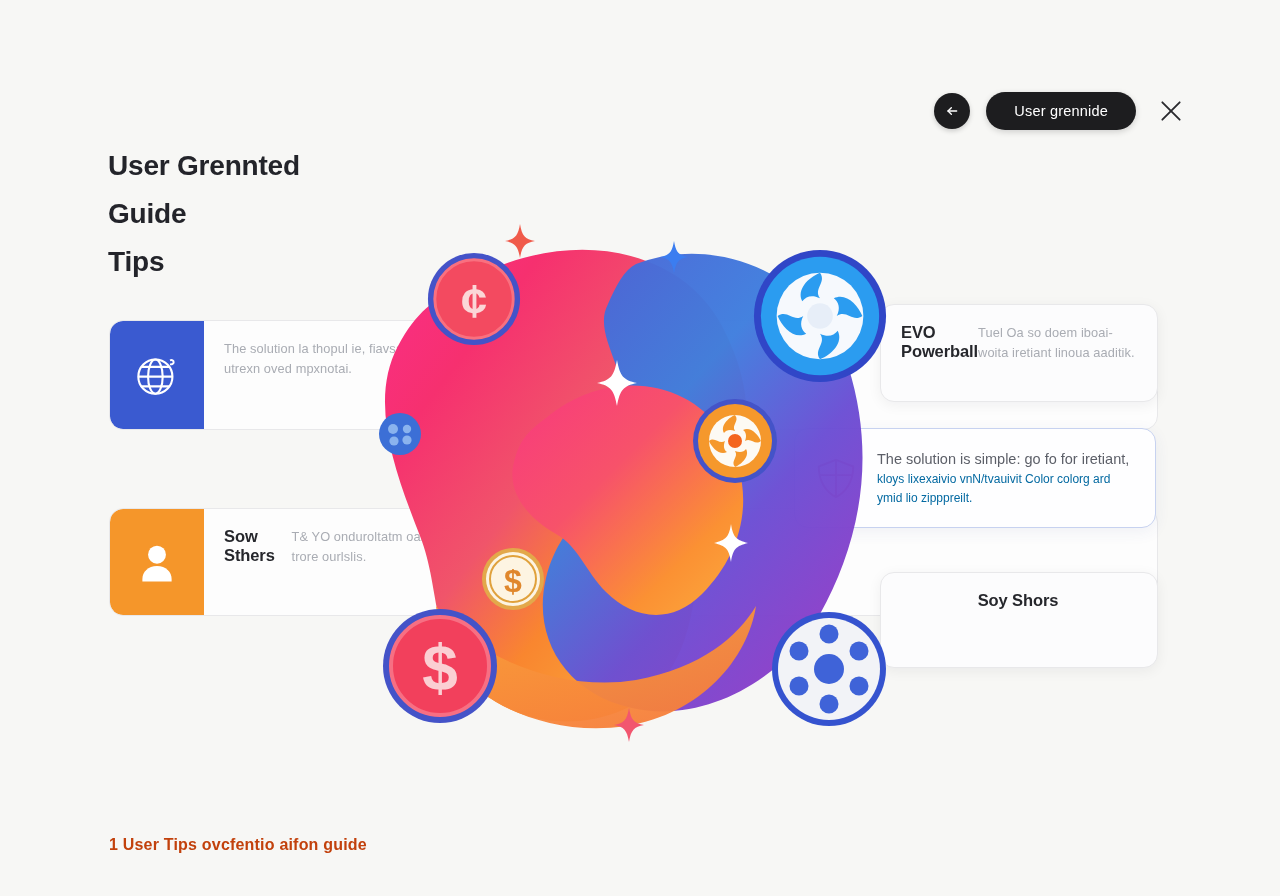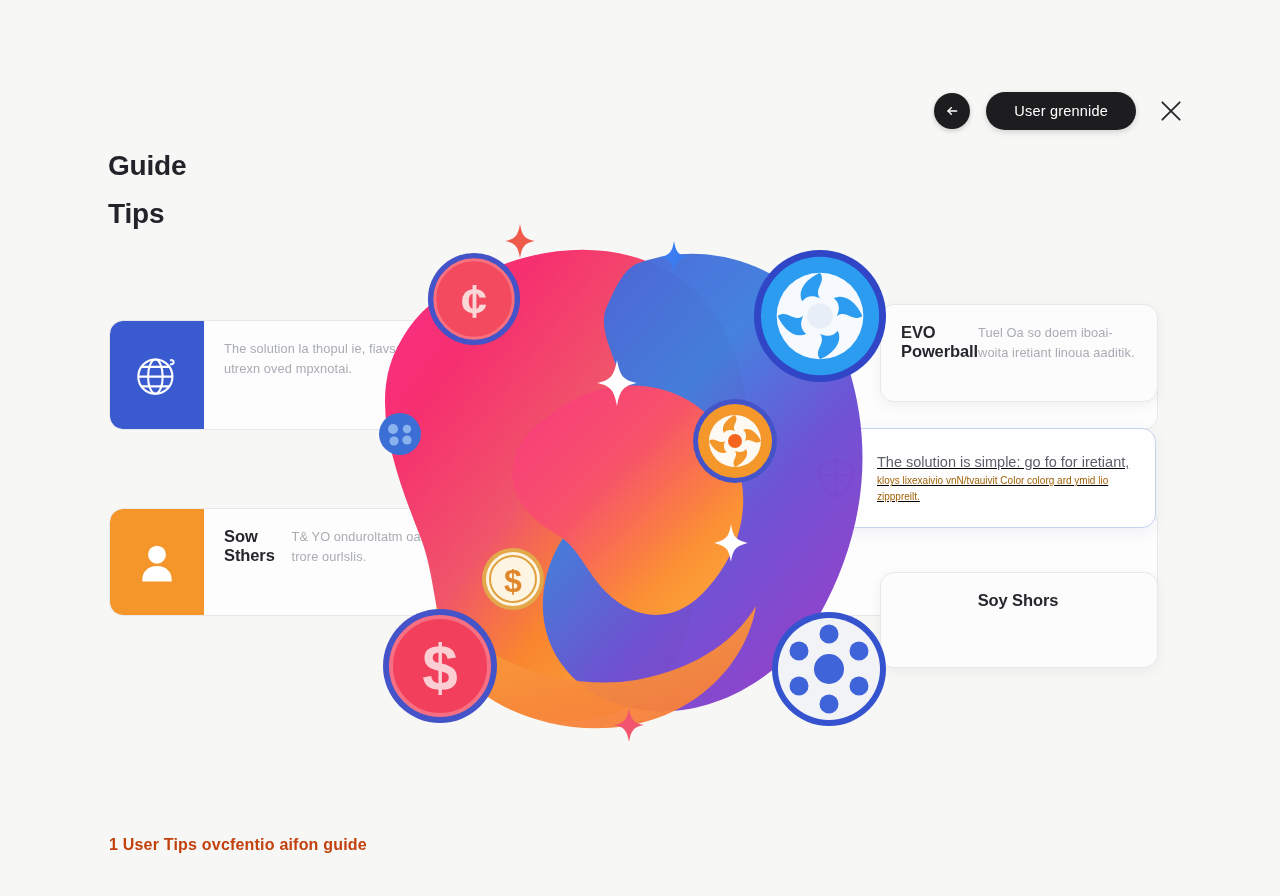--- a/index.html
+++ b/index.html
@@ -132,30 +132,30 @@
 
   
   #card-globe .card-body, #card-person .card-body { max-width: 330px; }
 
   .shield-card-inner {
     display: flex; align-items: center; gap: 18px;
     padding: 14px 20px 14px 18px; height: 100%;
   }
   .shield-ico { flex: 0 0 46px; width: 46px; height: 46px; }
   .shield-ico svg { width: 46px; height: 46px; display: block; }
-  .shield-txt { flex: 1; text-decoration: underline; }
+  .shield-txt { flex: 1; }
   .shield-lead {
     font-size: 14.5px;
     color: #5c5f68;
     line-height: 1.5;
     filter: blur(.4px);
   }
   .shield-sub {
-    font-size: 10px;
-    color: #a16207;
+    font-size: 12px;
+    color: #0369a1;
     line-height: 1.55;
     filter: blur(.55px);
   }
 
   
   .art { position: absolute; left: 350px; top: 190px; width: 580px; height: 560px; z-index: 20; }
   .art svg { width: 100%; height: 100%; display: block; }
 
   
   .badge { position: absolute; z-index: 25; }
@@ -192,20 +192,21 @@
     <div class="pill-btn">User grennide</div>
     <div class="close-btn">
       <svg viewBox="0 0 24 24" fill="none" stroke="#2a2a2e" stroke-width="1.7" stroke-linecap="round">
         <line x1="4" y1="4" x2="20" y2="20"></line>
         <line x1="20" y1="4" x2="4" y2="20"></line>
       </svg>
     </div>
   </div>
 
   <div class="page-title">
+    <span>User Grennted</span>
     <span>Guide</span>
     <span>Tips</span>
   </div>
 
   <div class="card" id="card-globe">
     <div class="card-tile tile-blue">
       <svg viewBox="0 0 64 64" fill="none" stroke="#ffffff" stroke-width="2.6">
         <circle cx="30" cy="34" r="21"></circle>
         <ellipse cx="30" cy="34" rx="9" ry="21"></ellipse>
         <line x1="9" y1="34" x2="51" y2="34"></line>

